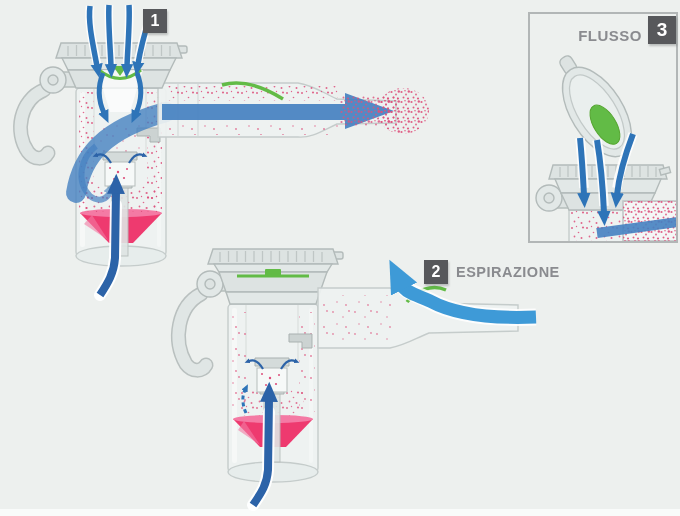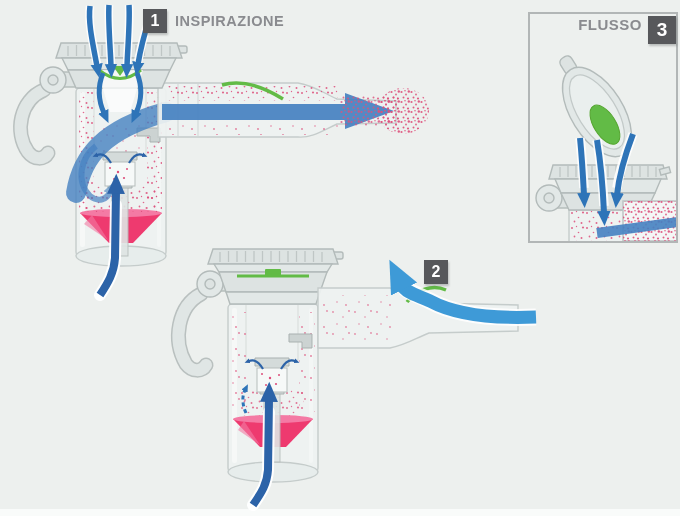--- a/index.html
+++ b/index.html
@@ -10,21 +10,21 @@
   .step-label{position:absolute;display:flex;align-items:center;gap:8px;
       font-weight:bold;font-size:14.5px;letter-spacing:.5px;
       color:var(--label-gray,#8a8b8f);white-space:nowrap;}
   .badge{width:24px;height:24px;background:var(--badge-bg,#57585b);color:#fff;
       display:flex;align-items:center;justify-content:center;
       font-weight:bold;font-size:16px;letter-spacing:0;
       box-shadow:1px 2px 2px rgba(90,95,95,.35);flex:none;}
   #s1{left:143px;top:9px;}
   #s2{left:424px;top:260px;}
   #s3{position:absolute;left:538px;top:16px;width:138px;display:flex;
-      justify-content:flex-end;align-items:flex-start;gap:6px;}
+      justify-content:flex-end;align-items:flex-end;gap:6px;}
   #s3 .flusso-text{font-weight:bold;font-size:15px;line-height:17px;
       color:var(--label-gray,#8a8b8f);text-align:right;letter-spacing:.5px;}
   #s3 .badge{width:28px;height:28px;font-size:19px;}
   
   .sB{stroke:var(--arrow-blue,#2e74b8);fill:none}
   .sD{stroke:var(--deep-blue,#2c63a8);fill:none}
   .sA{stroke:var(--aerosol-blue,#4581c1);fill:none}
   .sE{stroke:var(--exhale-blue,#3e9ad7);fill:none}
   .sG{stroke:var(--valve-green,#62bb46);fill:none}
   .fG{fill:var(--valve-green,#62bb46)}
@@ -349,25 +349,25 @@
           <path d="M633,134 C625,155 619,175 617,195" marker-end="url(#mBlue)"></path>
         </g>
       </g>
     </g>
     <rect x="529" y="13" width="148" height="229" fill="none" stroke="#b2b6b6" stroke-width="2"></rect>
   </g>
 </svg>
 
 <div id="s1" class="step-label">
   <span class="badge">1</span>
-  <span class="step-text">INSPIRAZIONE</span>
 </div>
 
 <div id="s2" class="step-label">
   <span class="badge">2</span>
+  <span class="step-text">ESPIRAZIONE</span>
 </div>
 
 <div id="s3">
   <div class="flusso-text">
     <span>FLUSSO</span><br>
   </div>
   <span class="badge">3</span>
 </div>
 
 </div>

